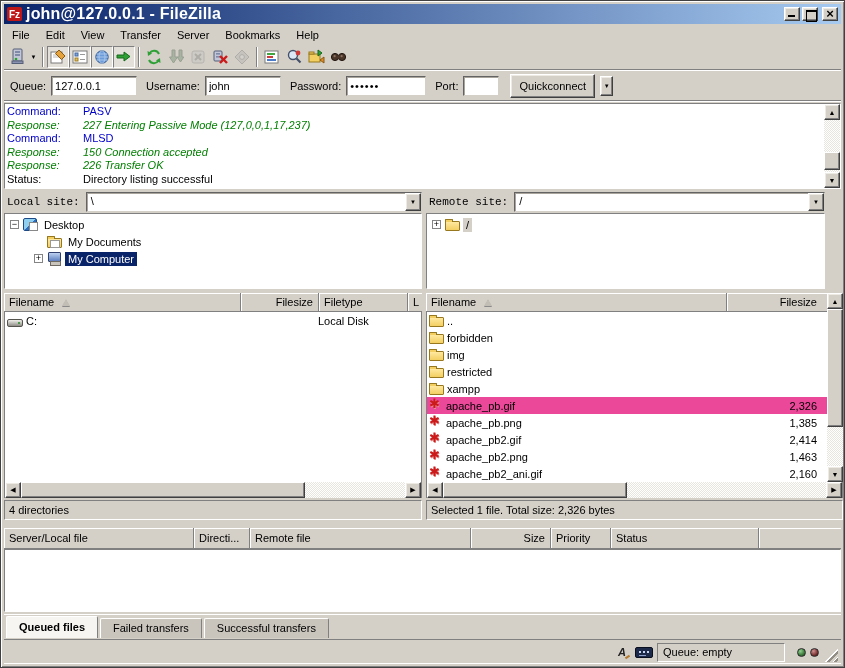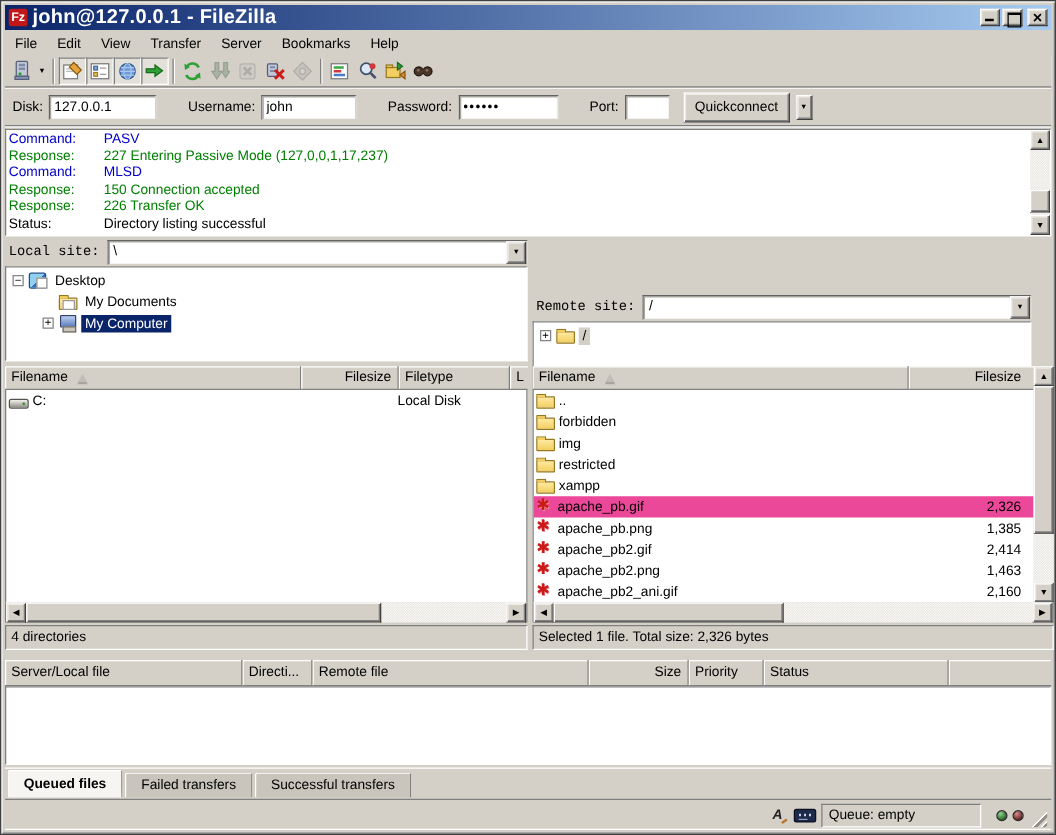--- a/index.html
+++ b/index.html
@@ -29,32 +29,32 @@
              border-bottom:1px solid #808080; box-shadow:0 1px 0 #fff; padding-left:2px; }
   .tb { width:22px; height:22px; display:flex; align-items:center; justify-content:center; border:1px solid transparent; }
   .tb.pressed { border-color:#808080 #fff #fff #808080; background:#E3E0DA; }
   .tb.disabled { opacity:.40; filter:grayscale(70%); }
   .tb-arrow { width:11px; height:22px; display:flex; align-items:center; justify-content:center; font-size:6px; }
   .tsep { width:0; height:20px; border-left:1px solid #808080; border-right:1px solid #fff; margin:0 3px; }
 
   
   .quickbar { position:absolute; left:3px; top:70px; right:3px; height:30px; display:flex; align-items:center; gap:5px;
               padding:0 6px; border-bottom:1px solid #808080; box-shadow:0 1px 0 #fff; }
-  .quickbar label { margin-left:20px; }
+  .quickbar label { margin-left:4px; }
   .qc-btn { height:24px; padding:0 8px; font:11px "Liberation Sans",sans-serif; }
   .qc-dd { width:13px; height:20px; display:flex; align-items:center; justify-content:center; font-size:6px; }
 
   
   .log { position:absolute; left:3px; top:102px; right:3px; height:86px; background:#fff; display:flex;
          border:1px solid; border-color:#808080 #fff #fff #808080; }
   .log-lines { flex:1; padding:1px 2px; overflow:hidden; }
   .log-line { line-height:13.5px; white-space:nowrap; }
   .log-label { display:inline-block; width:76px; }
   .log-line.command { color:#0000C8; }
-  .log-line.response { color:#007F00; }
+  .log-line.response { color:#007F00;font-style:italic; }
   .log-line.status { color:#000; }
 
   
   .sb-btn { background:#D4D0C8; border:1px solid; border-color:#FFFFFF #404040 #404040 #FFFFFF;
             box-shadow: inset -1px -1px 0 #808080, inset 1px 1px 0 #EDEAE3;
             display:flex; align-items:center; justify-content:center; font-size:7px; color:#000; }
   .vscroll { width:16px; display:flex; flex-direction:column; background-color:#E7E5DE;
              background-image:linear-gradient(45deg,#fff 25%,transparent 25%,transparent 75%,#fff 75%),
                               linear-gradient(45deg,#fff 25%,transparent 25%,transparent 75%,#fff 75%);
              background-size:2px 2px; background-position:0 0,1px 1px; }
@@ -64,21 +64,21 @@
   .hscroll { height:16px; display:flex; background-color:#E7E5DE;
              background-image:linear-gradient(45deg,#fff 25%,transparent 25%,transparent 75%,#fff 75%),
                               linear-gradient(45deg,#fff 25%,transparent 25%,transparent 75%,#fff 75%);
              background-size:2px 2px; background-position:0 0,1px 1px; }
   .hscroll .sb-btn { width:16px; height:16px; flex:none; }
   .h-track { flex:1; position:relative; }
   .h-thumb { position:absolute; top:0; height:16px; background:#D4D0C8; border:1px solid; border-color:#FFFFFF #404040 #404040 #FFFFFF; box-shadow: inset -1px -1px 0 #808080; }
 
   
   .site-pane-local  { position:absolute; left:3px;  top:190px; width:418px; height:100px; }
-  .site-pane-remote { position:absolute; left:425px; top:190px; width:399px; height:100px;margin-top:44px; }
+  .site-pane-remote { position:absolute; left:425px; top:190px; width:399px; height:100px; }
   .site-row { height:22px; display:flex; align-items:center; }
   .site-label { padding:3px 6px 3px 3px;font-family:Liberation Mono, monospace; }
   .combo { flex:1; height:20px; display:flex; background:#fff; border:1px solid; border-color:#636363 #D4D0C8 #D4D0C8 #636363; box-shadow: inset 1px 1px 0 #A9A59D; }
   .combo-val { flex:1; padding:2px 4px; }
   .combo-dd { width:16px; height:100%; display:flex; align-items:center; justify-content:center; font-size:6px; }
   .tree { height:76px; background:#fff; border:1px solid; border-color:#808080 #fff #fff #808080; padding:2px 0; overflow:hidden; }
   .trow { height:17px; display:flex; align-items:center; white-space:nowrap; }
   .ind1 { padding-left:24px; }
   .exp { width:9px; height:9px; background:#fff; border:1px solid #848484; margin:0 4px 0 5px; flex:none;
          display:flex; align-items:center; justify-content:center; font-size:9px; line-height:7px; }
@@ -283,21 +283,21 @@
           <circle cx="5" cy="9" r="3.6" fill="#4A3528" stroke="#221510"></circle>
           <circle cx="12" cy="9" r="3.6" fill="#4A3528" stroke="#221510"></circle>
           <rect x="6.5" y="7.5" width="4" height="3" fill="#4A3528"></rect>
           <circle cx="4.6" cy="8.2" r="1.1" fill="#8A7060"></circle>
           <circle cx="11.6" cy="8.2" r="1.1" fill="#8A7060"></circle>
         </svg>
     </span>
   </div>
 
   <div class="quickbar">
-    <label style="margin-left:0;">Disk:</label>
+    <label style="margin-left:0;">Queue:</label>
     <input class="field" style="width: 86px; height: 20px;" value="127.0.0.1">
     <label>Username:</label>
     <input class="field" style="width: 76px; height: 20px;" value="john">
     <label>Password:</label>
     <input class="field" style="width: 80px; height: 20px; letter-spacing: 1px;" value="••••••">
     <label>Port:</label>
     <input class="field" style="width: 36px; height: 20px;" value="">
     <button class="btn qc-btn" style="margin-left:6px;">Quickconnect</button>
     <span class="btn qc-dd">▼</span>
   </div>

